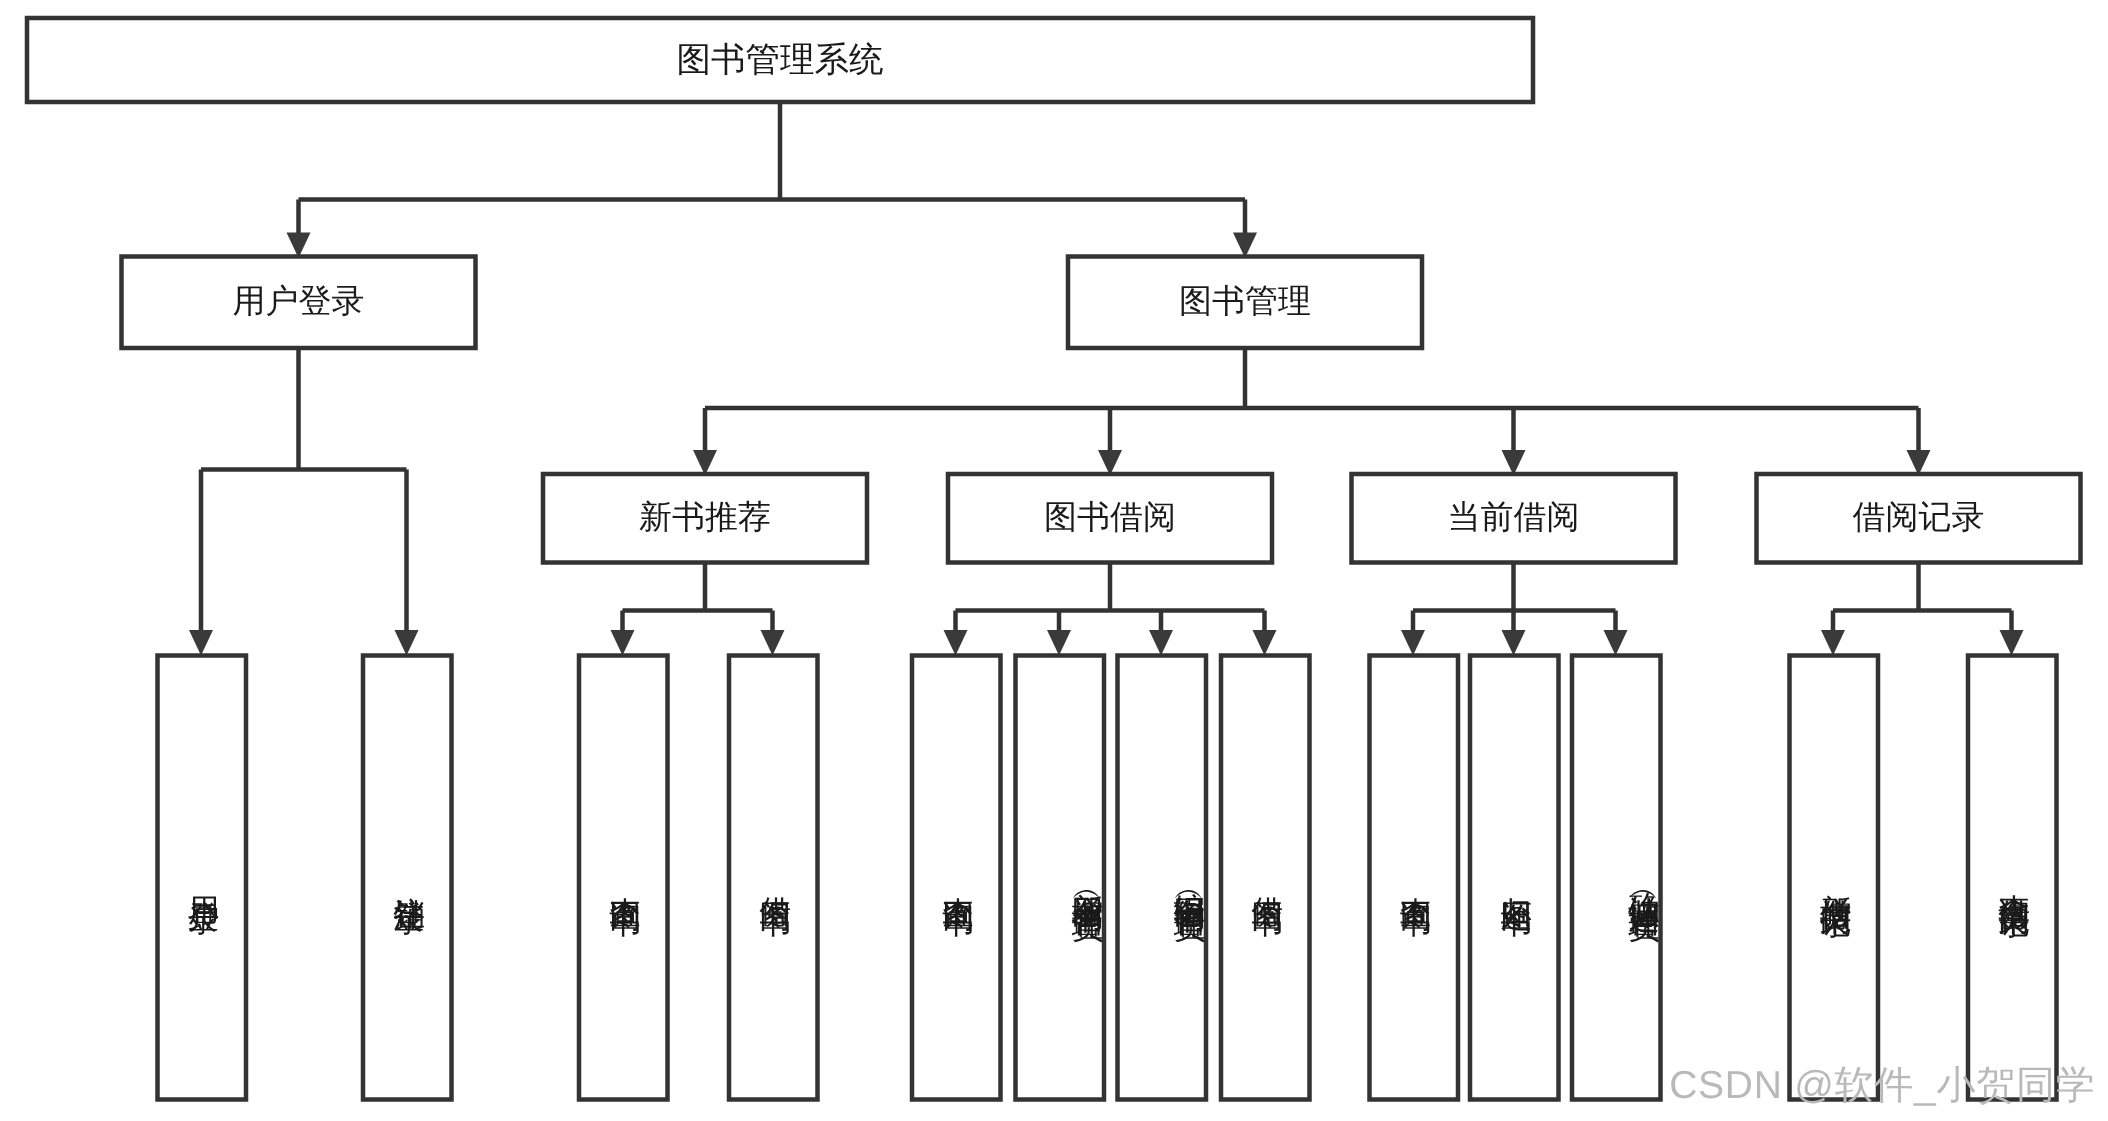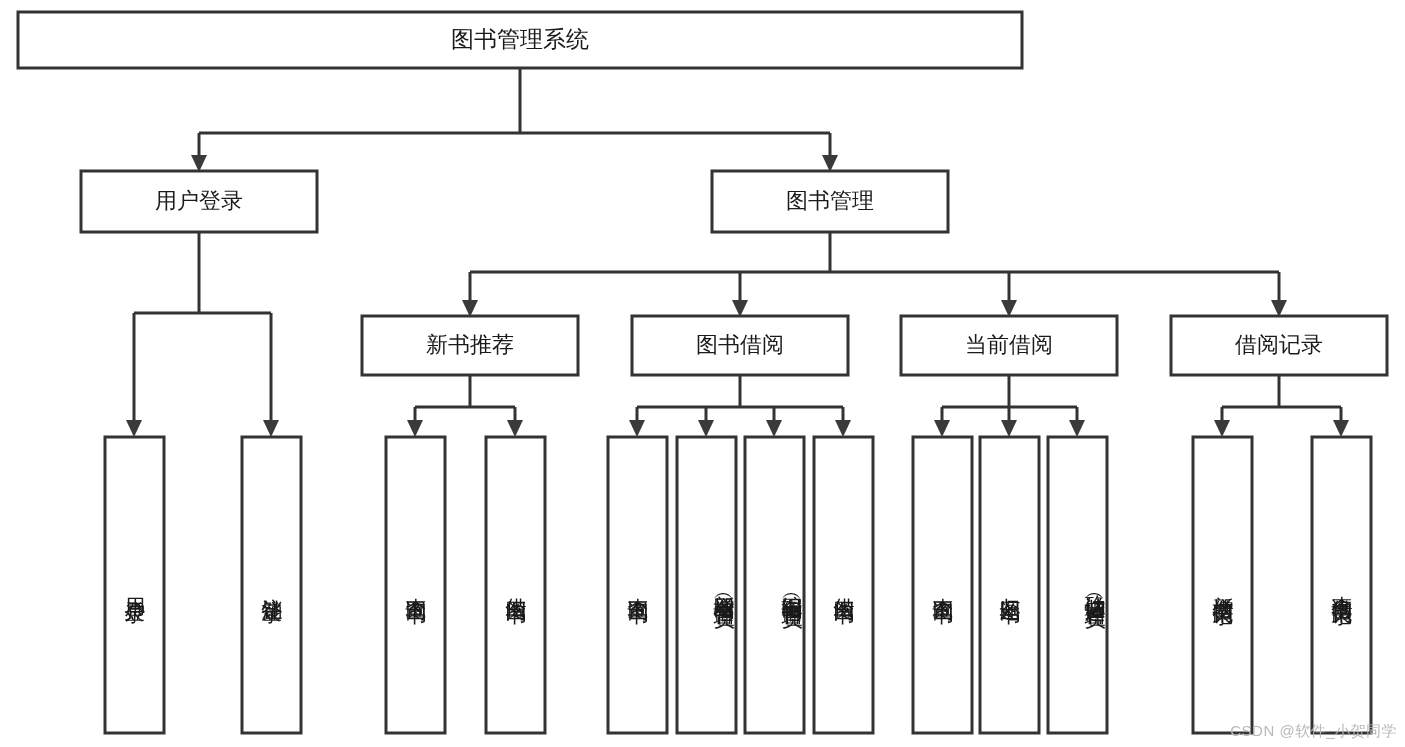--- a/index.html
+++ b/index.html
@@ -68,21 +68,21 @@
     letter-spacing: 2px;
     white-space: nowrap;
     text-align: center;
     pointer-events: none;
   }
   .watermark {
     position: absolute;
     right: 8px;
     bottom: 6px;
     font-family: "Liberation Sans", "DejaVu Sans", sans-serif;
-    font-size: 15px;
+    font-size: 26px;
     color: #b9b9b9;
     letter-spacing: 0.5px;
     user-select: none;
   }
 </style>
 </head>
 <body>
 
 <div id="diagram-root">
 

